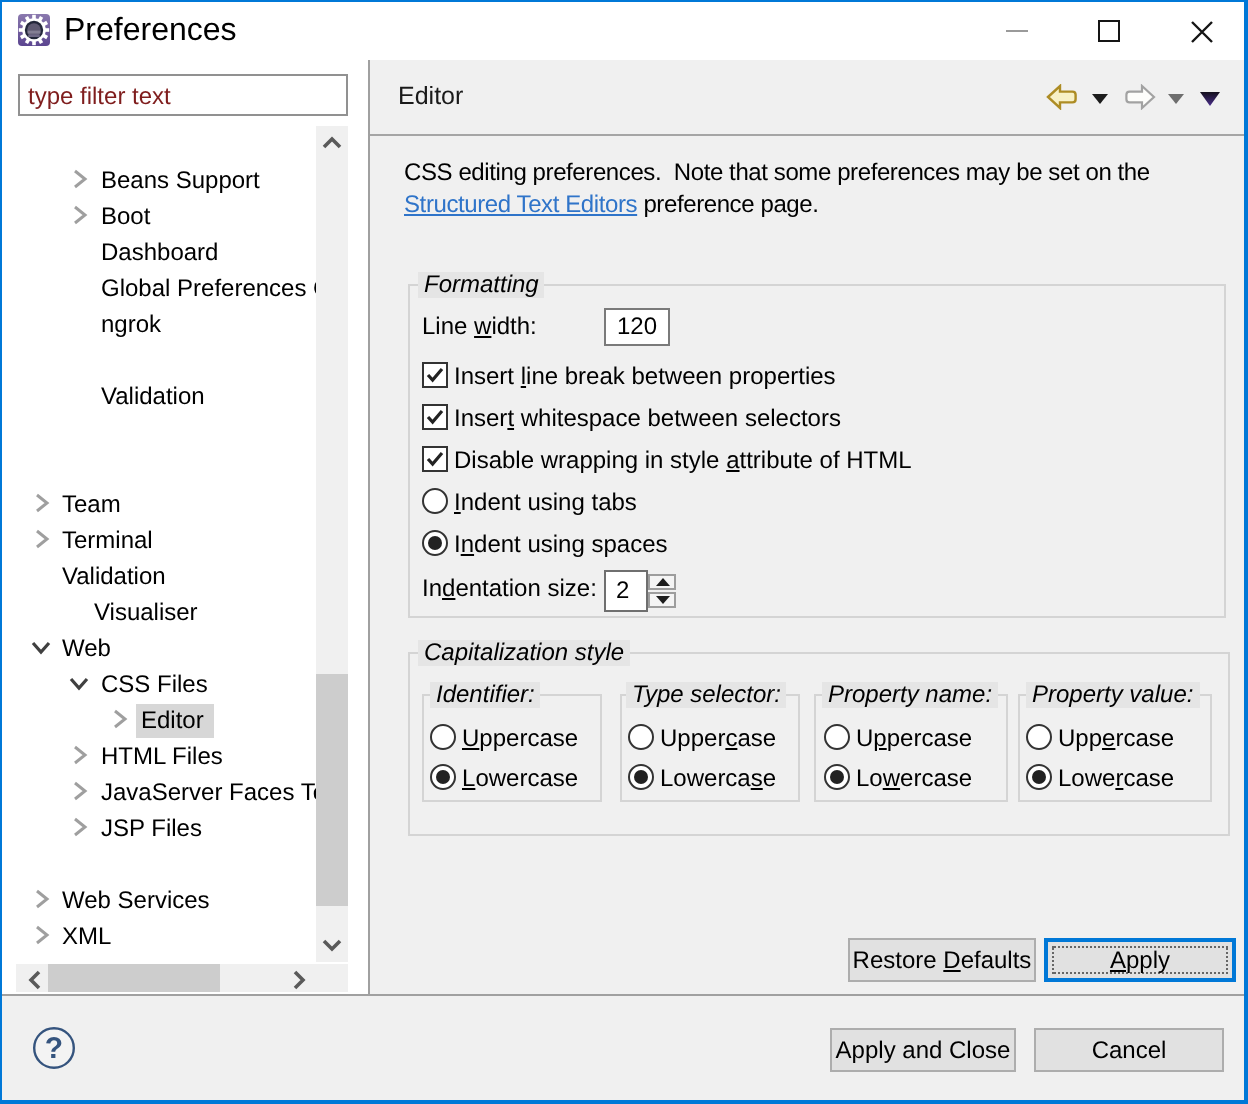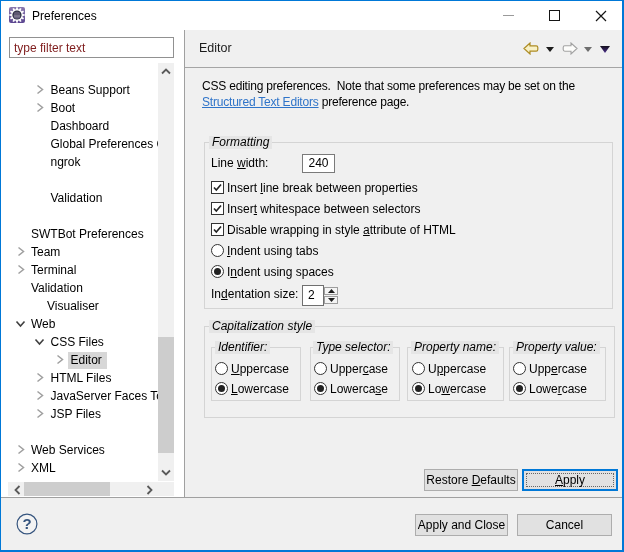--- a/index.html
+++ b/index.html
@@ -51,21 +51,21 @@
   <rect x="7.1" y="0.4" width="1.8" height="3.2" transform="rotate(270 8 8)"></rect>
   <rect x="7.1" y="0.4" width="1.8" height="3.2" transform="rotate(300 8 8)"></rect>
   <rect x="7.1" y="0.4" width="1.8" height="3.2" transform="rotate(330 8 8)"></rect>
  </g>
  <circle cx="8" cy="8" r="5.9" fill="#fff"></circle>
  <circle cx="8" cy="8" r="4.6" fill="#23273a"></circle>
  <circle cx="8" cy="8" r="3.4" fill="#5e5971"></circle>
  <rect x="4.8" y="8.3" width="6.4" height="1.5" fill="#837e94"></rect>
  <rect x="5.1" y="10.2" width="5.8" height="1.3" fill="#6e6886"></rect>
 </svg>
-<div class="txt" style="left:32px;top:9px;font-size:12px">Preferences</div>
+<div class="txt" style="left:32px;top:9px;font-size:16px">Preferences</div>
 <div class="ab" style="left:503px;top:15px;width:11px;height:1px;background:#9a9a9a"></div>
 <div class="ab" style="left:549px;top:10px;width:9px;height:9px;border:1px solid #151515"></div>
 <svg class="ab" style="left:595px;top:10px" width="12" height="12" viewBox="0 0 12 12">
  <path d="M1 1 L11 11 M11 1 L1 11" stroke="#151515" stroke-width="1.2" fill="none"></path>
 </svg>
 
 <div class="ab" id="rightbg"></div>
 <div class="ab" id="b-top"></div>
 <div class="ab" id="b-left"></div>
 <div class="ab" id="b-right"></div>
@@ -85,21 +85,20 @@
     </svg>
     <div class="tree-txt" style="left:49.5px;top:18px">Beans Support</div>
     <svg style="position:absolute;left:35px;top:39.5px" width="8" height="11">
       <path d="M1.5 1.5 L6.5 5.5 L1.5 9.5" fill="none" stroke="#9f9f9f" stroke-width="1.5"></path>
     </svg>
     <div class="tree-txt" style="left:49.5px;top:36px">Boot</div>
     <div class="tree-txt" style="left:49.5px;top:54px">Dashboard</div>
     <div class="tree-txt" style="left:49.5px;top:72px">Global Preferences Co</div>
     <div class="tree-txt" style="left:49.5px;top:90px">ngrok</div>
     <div class="tree-txt" style="left:49.5px;top:126px">Validation</div>
-    <div class="tree-txt" style="left:30px;top:162px">SWTBot Preferences</div>
     <svg style="position:absolute;left:15.5px;top:183.5px" width="8" height="11">
       <path d="M1.5 1.5 L6.5 5.5 L1.5 9.5" fill="none" stroke="#9f9f9f" stroke-width="1.5"></path>
     </svg>
     <div class="tree-txt" style="left:30px;top:180px">Team</div>
     <svg style="position:absolute;left:15.5px;top:201.5px" width="8" height="11">
       <path d="M1.5 1.5 L6.5 5.5 L1.5 9.5" fill="none" stroke="#9f9f9f" stroke-width="1.5"></path>
     </svg>
     <div class="tree-txt" style="left:30px;top:198px">Terminal</div>
     <div class="tree-txt" style="left:30px;top:216px">Validation</div>
     <div class="tree-txt" style="left:46px;top:234px">Visualiser</div>
@@ -179,21 +178,21 @@
  <path d="M0 0 L10 0 L5 7 Z" fill="url(#vg)"></path>
   </svg>
 
 <div class="txt" style="left:202px;top:79px;letter-spacing:-0.2px">CSS editing preferences.&nbsp; Note that some preferences may be set on the</div>
 <div class="txt" style="left:202px;top:95px;letter-spacing:-0.2px"><span style="color:#2f74c9;text-decoration:underline">Structured Text Editors</span> preference page.</div>
 
 <div class="fs" style="left:204px;top:142px;width:407px;height:165px"></div>
 <div class="fslabel" style="left:209px;top:136px">Formatting</div>
 
 <div class="txt" style="left:211px;top:156px">Line <u>w</u>idth:</div>
-<div class="ab" style="left:302px;top:154px;width:31px;height:17px;border:1px solid #7a7a7a;background:#fff;text-align:center;line-height:17px">240</div>
+<div class="ab" style="left:302px;top:154px;width:31px;height:17px;border:1px solid #7a7a7a;background:#fff;text-align:center;line-height:17px">120</div>
 
 <div class="cb" style="left:211px;top:181px"></div>
 <svg class="ab" style="left:212px;top:182px" width="11" height="11">
     <path d="M2 5.5 L4.3 8 L9 2.5" fill="none" stroke="#222" stroke-width="1.6"></path>
   </svg>
 <div class="txt" style="left:227px;top:181px">Insert <u>l</u>ine break between properties</div>
 
 <div class="cb" style="left:211px;top:202px"></div>
 <svg class="ab" style="left:212px;top:203px" width="11" height="11">
     <path d="M2 5.5 L4.3 8 L9 2.5" fill="none" stroke="#222" stroke-width="1.6"></path>

